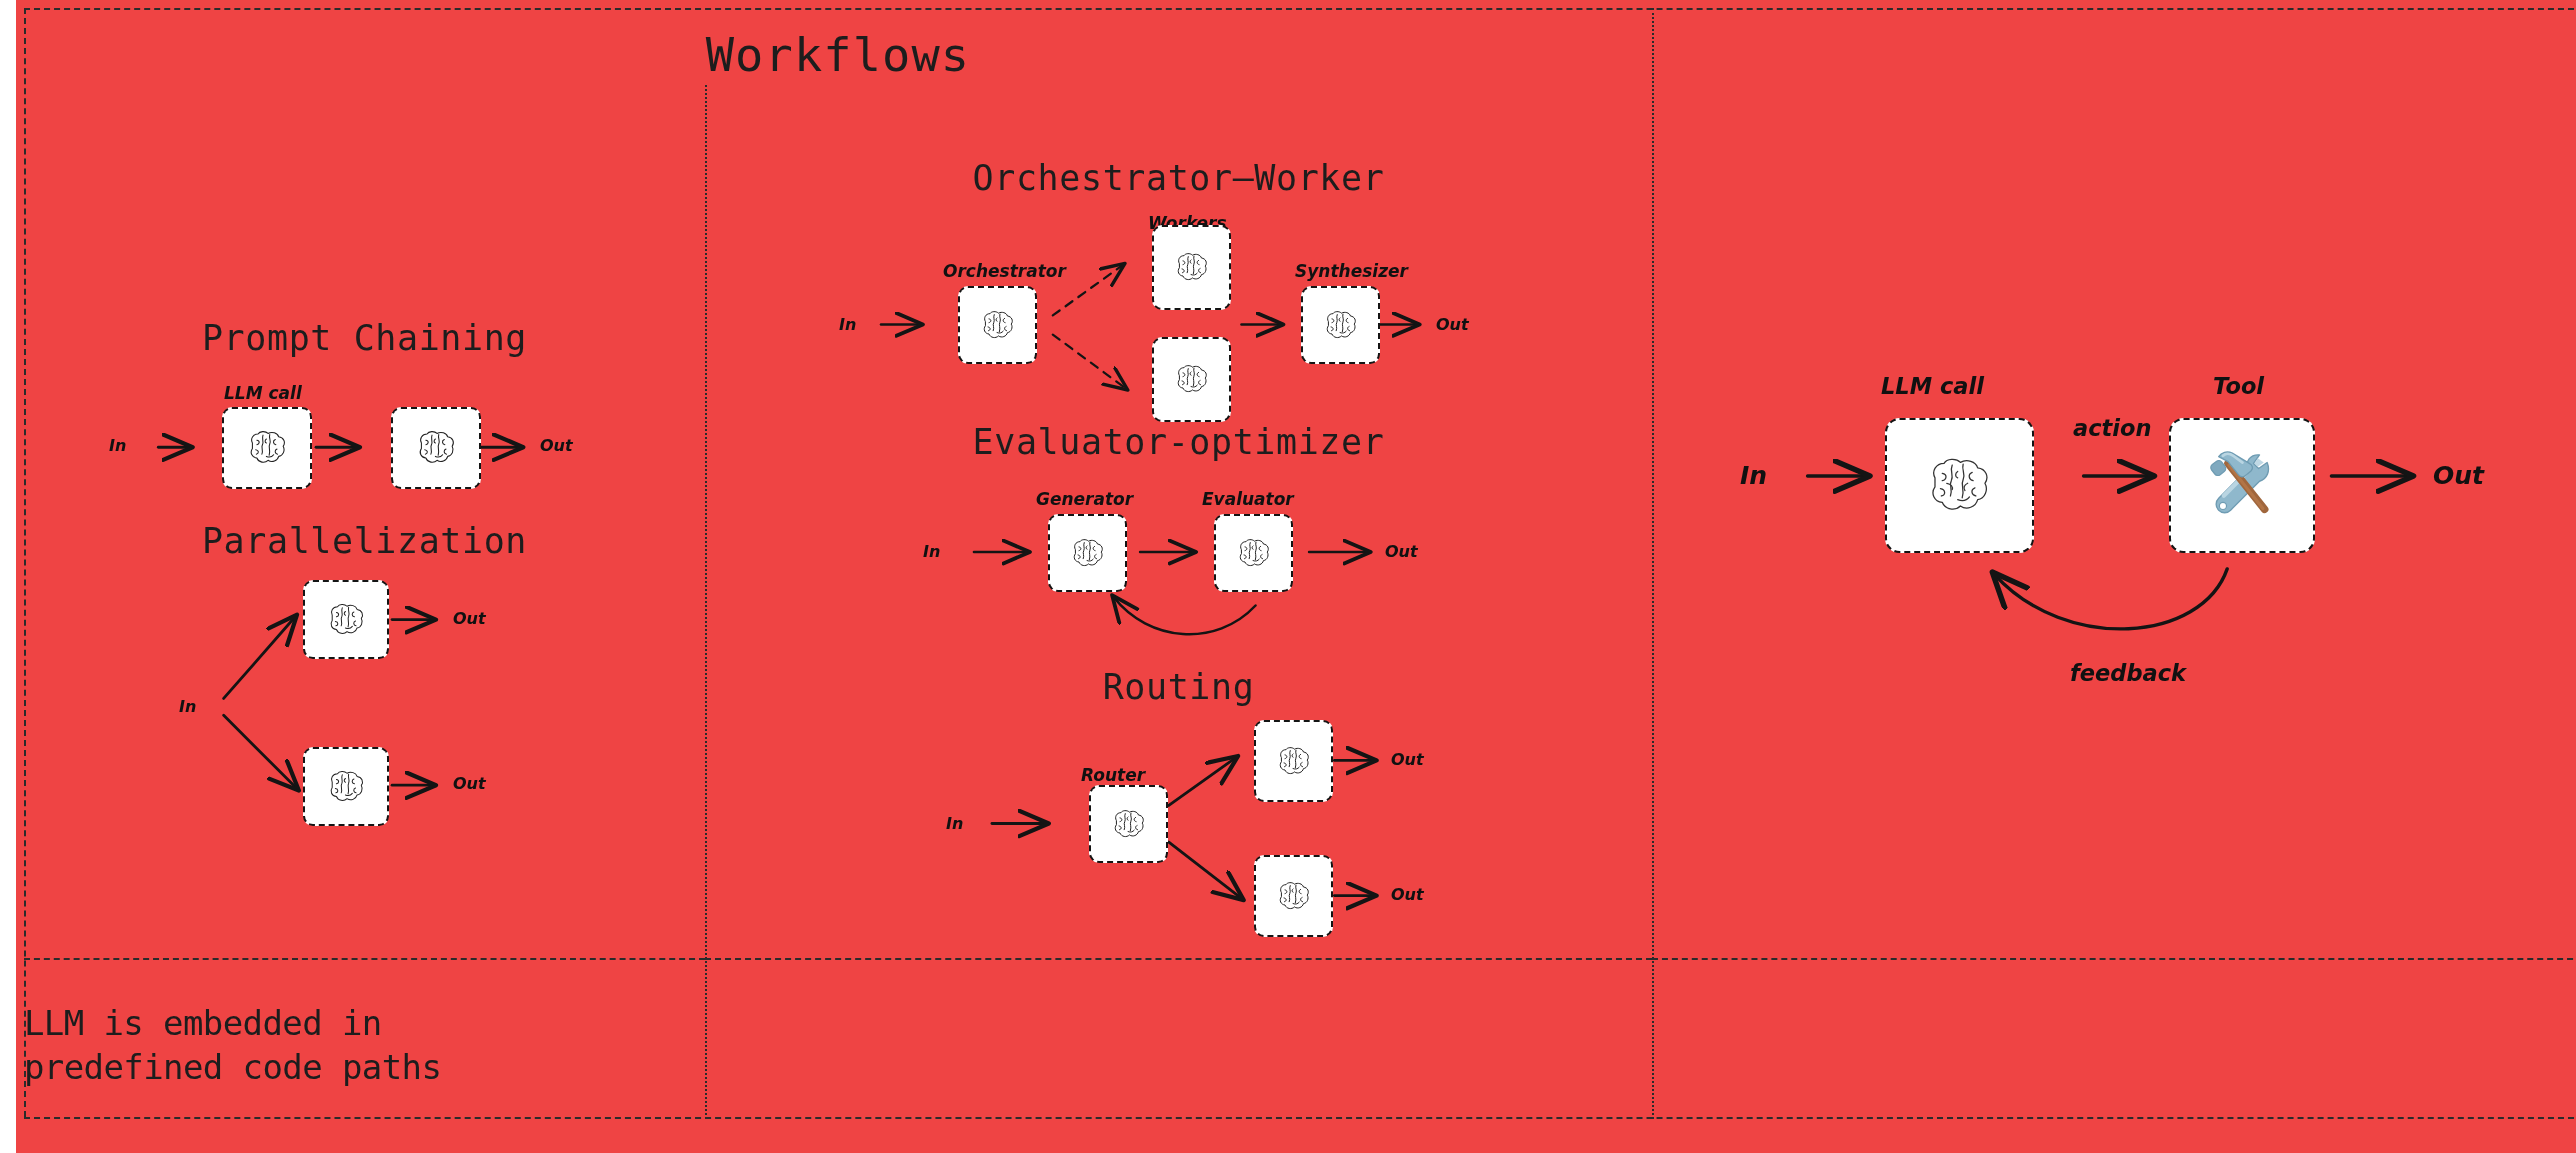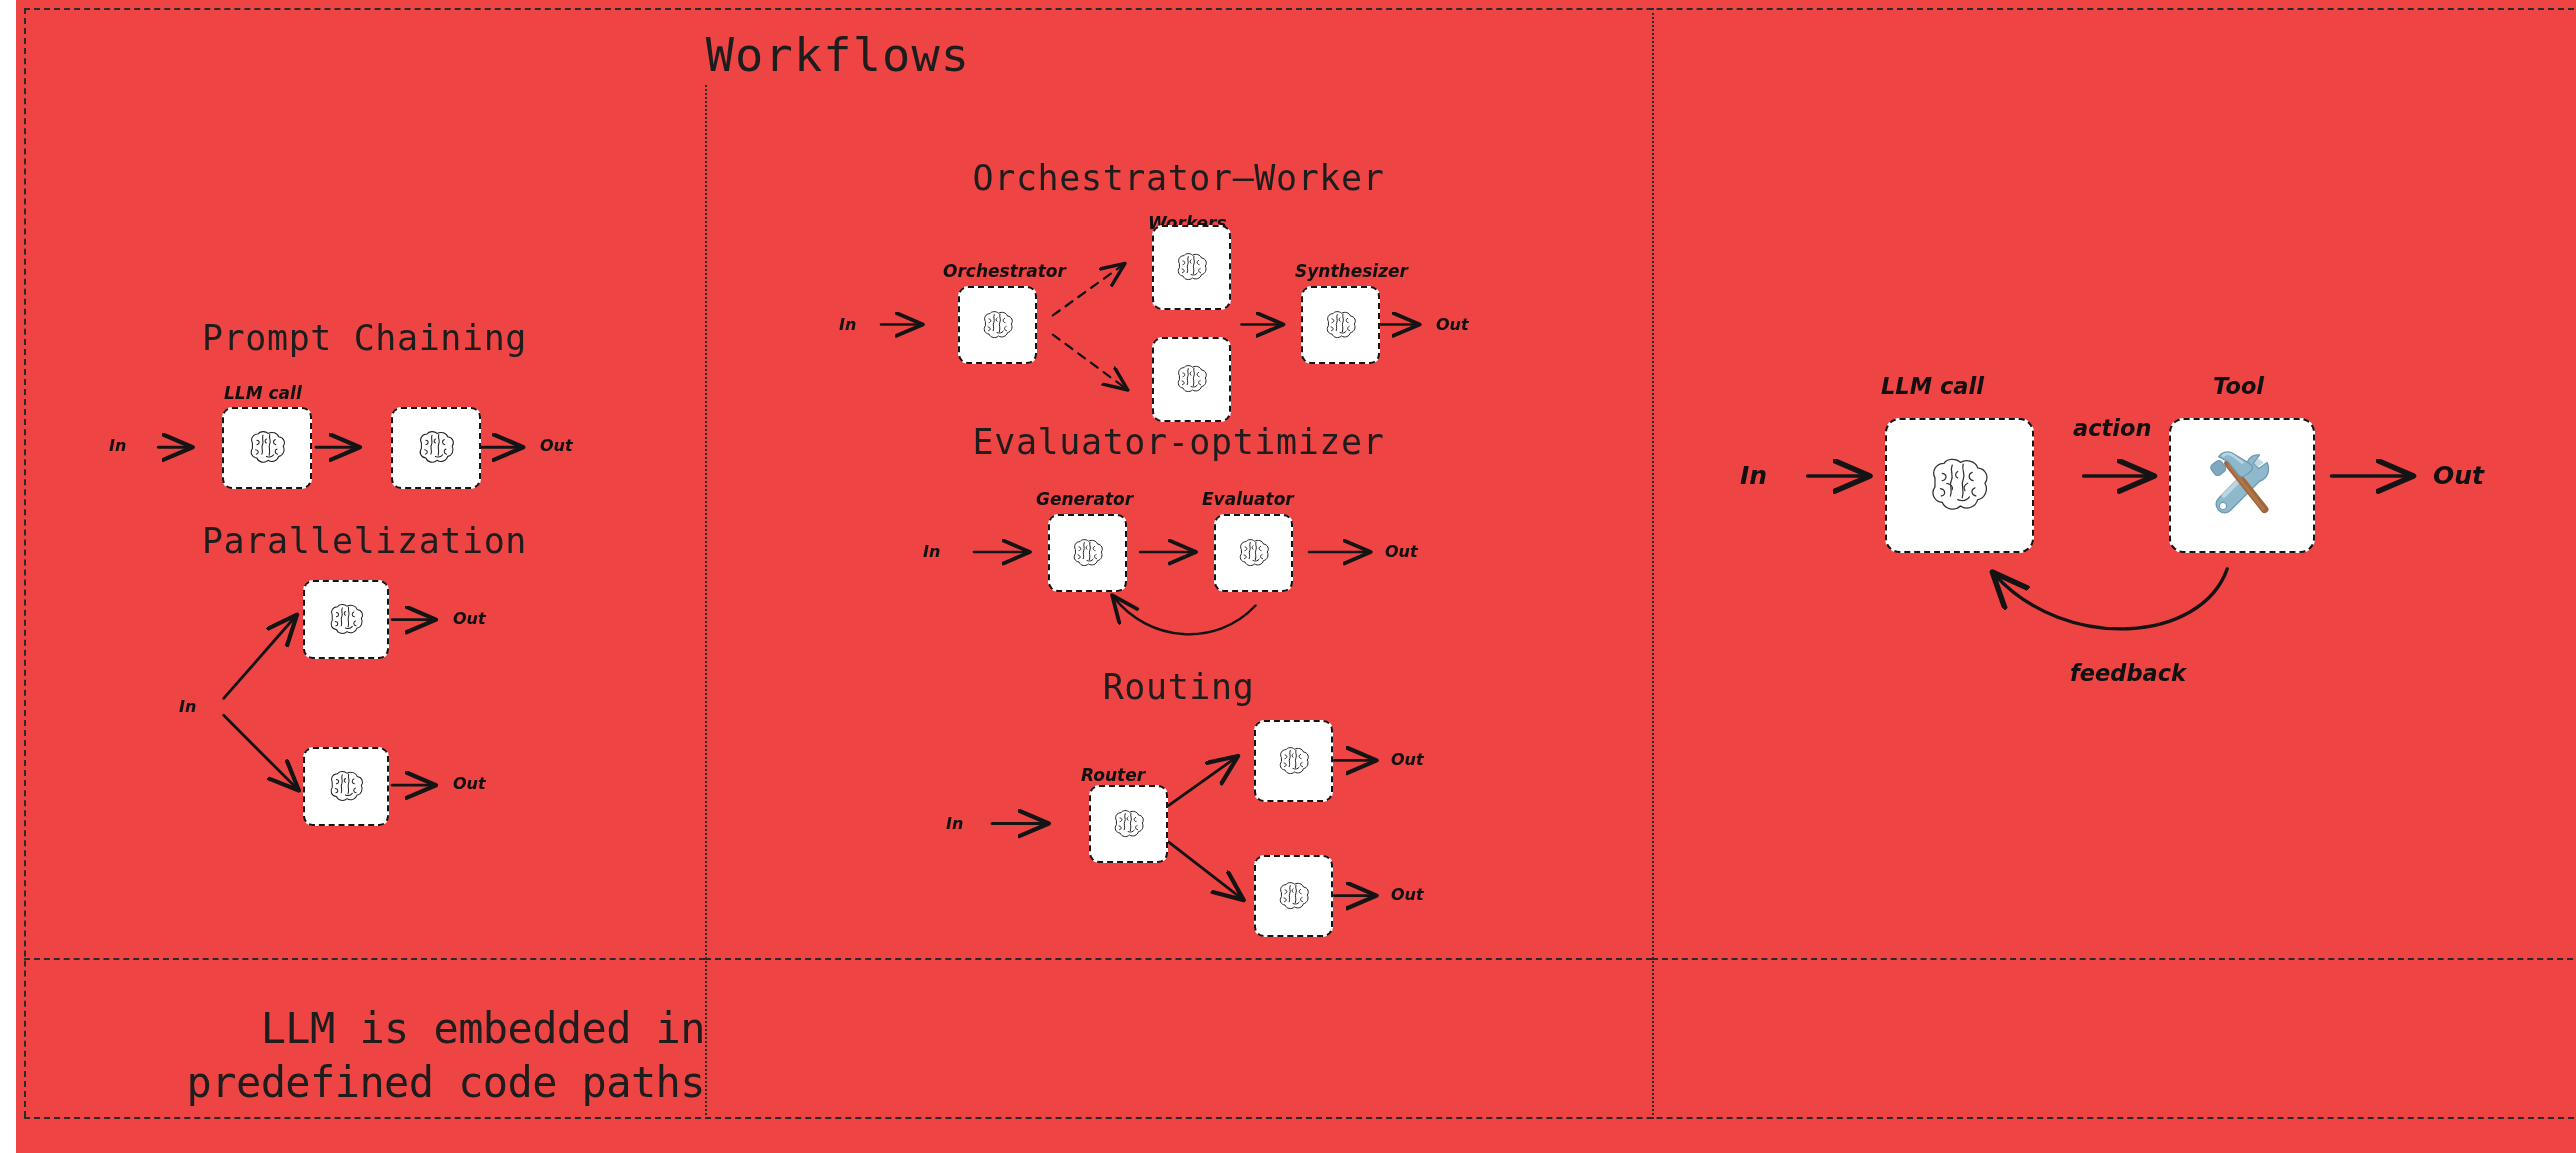--- a/index.html
+++ b/index.html
@@ -30,23 +30,23 @@
   
   .col-title{position:absolute;text-align:center;
       font-family:"DejaVu Sans Mono",monospace;
       font-weight:400;font-size:47px;color:#1d1d1d;letter-spacing:1.1px;
       line-height:1;white-space:nowrap;}
 
   .sec-title{position:absolute;text-align:center;white-space:nowrap;
       font-family:"DejaVu Sans Mono",monospace;
       font-weight:400;font-size:35px;color:#1d1d1d;line-height:1;letter-spacing:0.6px;}
 
-  .caption{position:absolute;text-align:right;
+  .caption{position:absolute;text-align:left;
       font-family:"DejaVu Sans Mono",monospace;
-      font-weight:400;font-size:42px;color:#1d1d1d;line-height:1.28;letter-spacing:-0.6px;}
+      font-weight:400;font-size:34px;color:#1d1d1d;line-height:1.28;letter-spacing:-0.6px;}
 
   
   .hand{position:absolute;white-space:nowrap;color:#111;
       font-family:"DejaVu Sans",sans-serif;
       font-style:italic;font-weight:600;line-height:1;}
   .hand.lbl{font-size:17px;}
   .hand.io{font-size:16px;}
   .hand.big-lbl{font-size:22.5px;}
   .hand.big-io{font-size:25px;}
 

